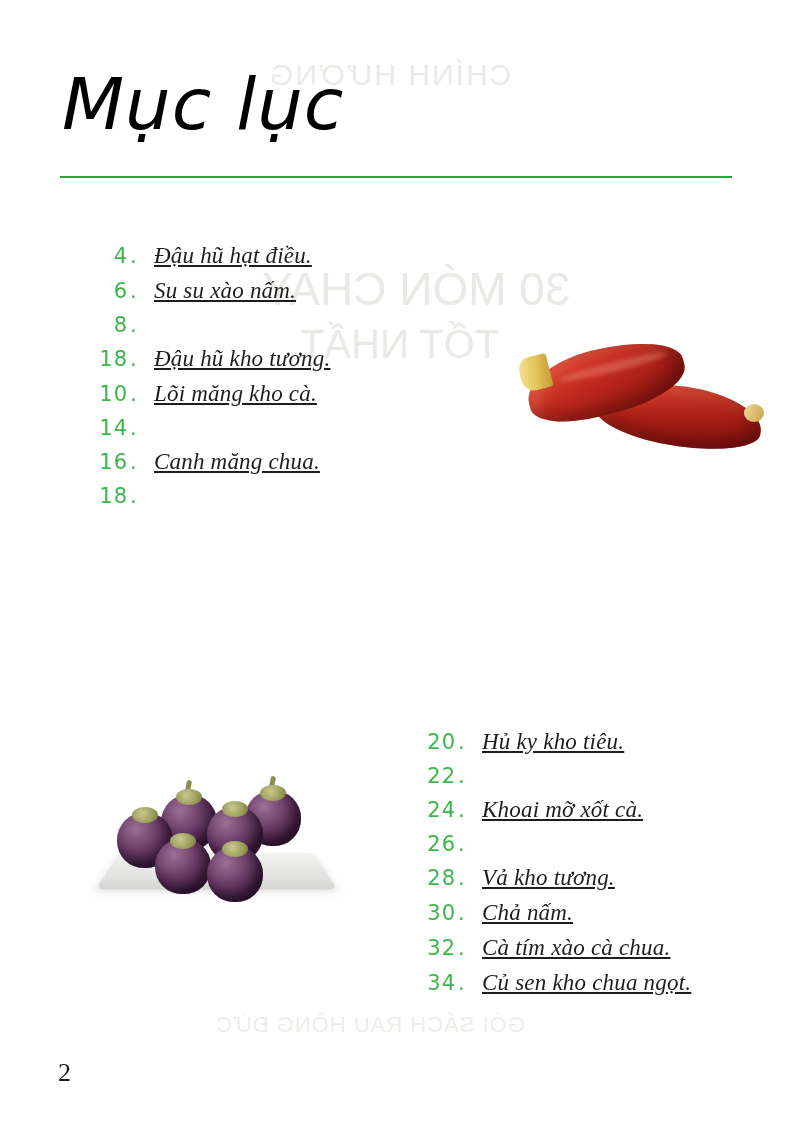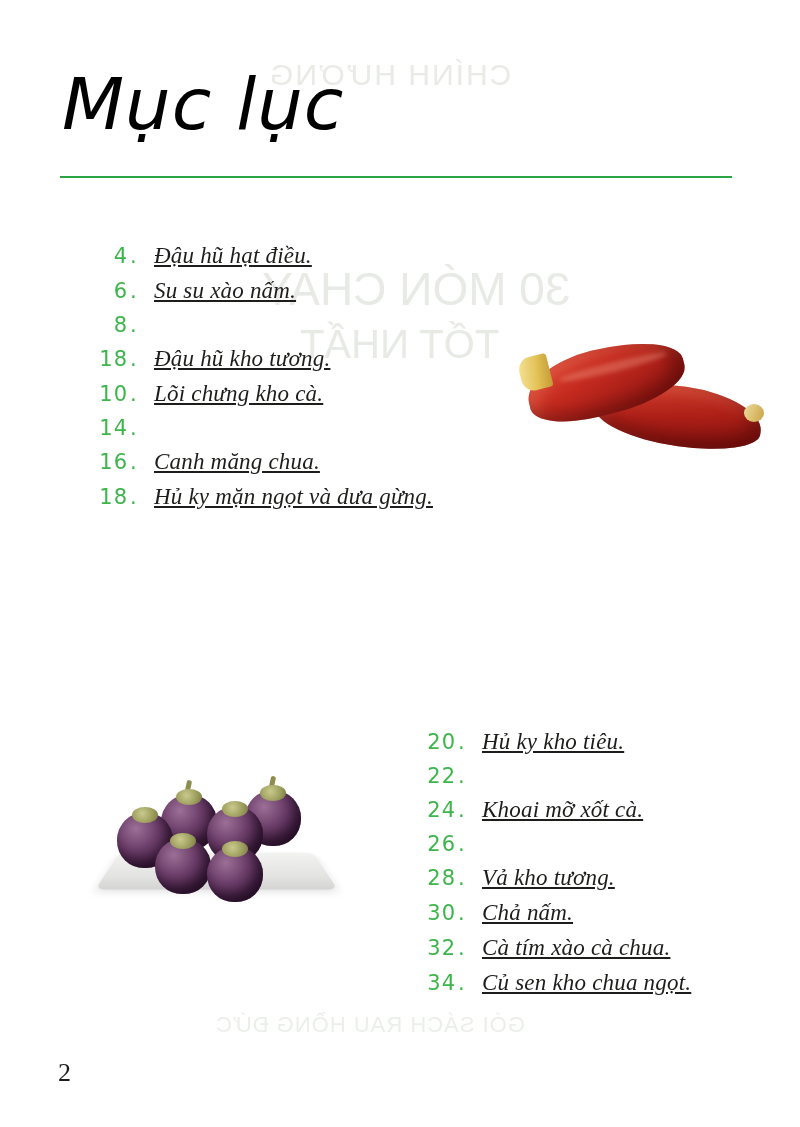--- a/index.html
+++ b/index.html
@@ -276,35 +276,34 @@
       <span class="toc-dot">.</span>
     </div>
     <div class="toc-row">
       <span class="toc-num">18</span>
       <span class="toc-dot">.</span>
       <span class="toc-label">Đậu hũ kho tương.</span>
     </div>
     <div class="toc-row">
       <span class="toc-num">10</span>
       <span class="toc-dot">.</span>
-      <span class="toc-label">Lõi chưng kho cà.</span>
+      <span class="toc-label">Lõi măng kho cà.</span>
     </div>
     <div class="toc-row">
       <span class="toc-num">14</span>
       <span class="toc-dot">.</span>
     </div>
     <div class="toc-row">
       <span class="toc-num">16</span>
       <span class="toc-dot">.</span>
       <span class="toc-label">Canh măng chua.</span>
     </div>
     <div class="toc-row">
       <span class="toc-num">18</span>
       <span class="toc-dot">.</span>
-      <span class="toc-label">Hủ ky mặn ngọt và dưa gừng.</span>
     </div>
   </div>
 
   <div class="toc-block toc-bottom">
     <div class="toc-row">
       <span class="toc-num">20</span>
       <span class="toc-dot">.</span>
       <span class="toc-label">Hủ ky kho tiêu.</span>
     </div>
     <div class="toc-row">

